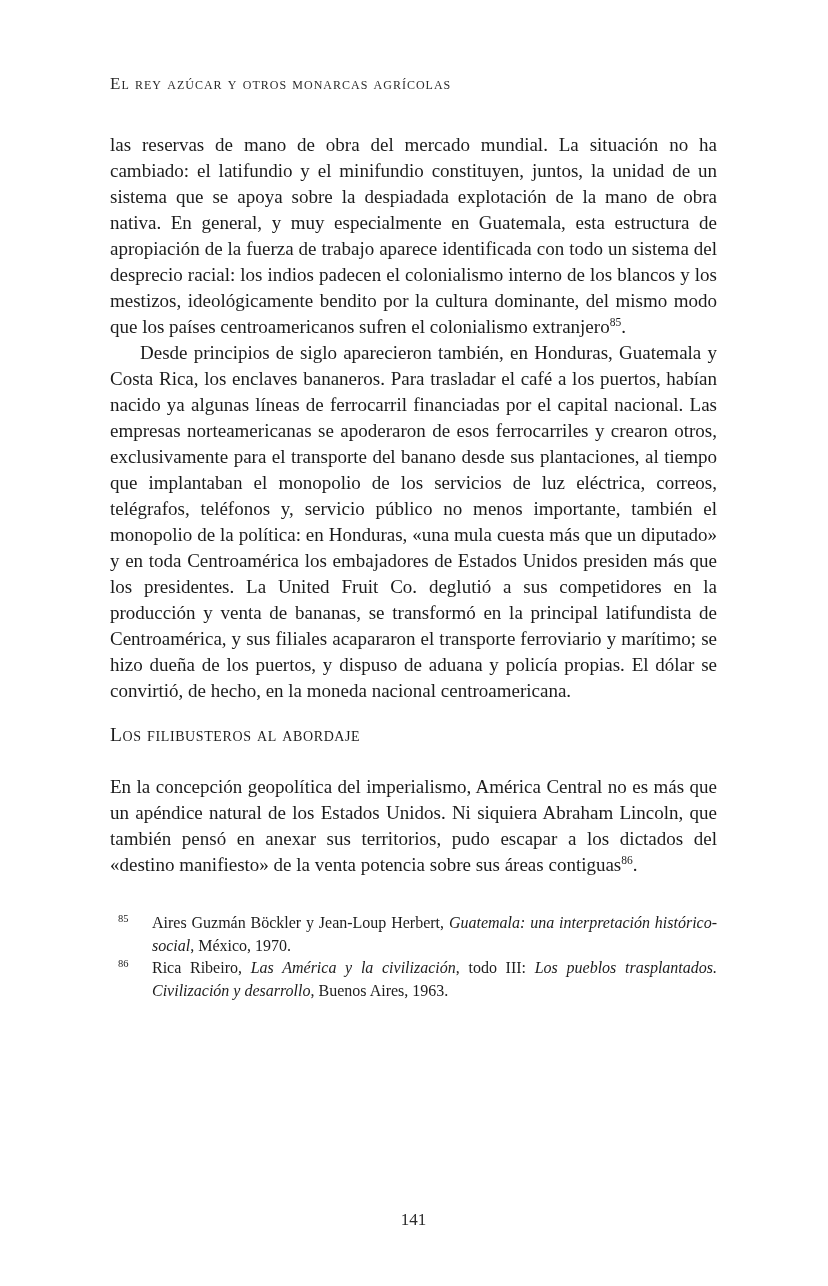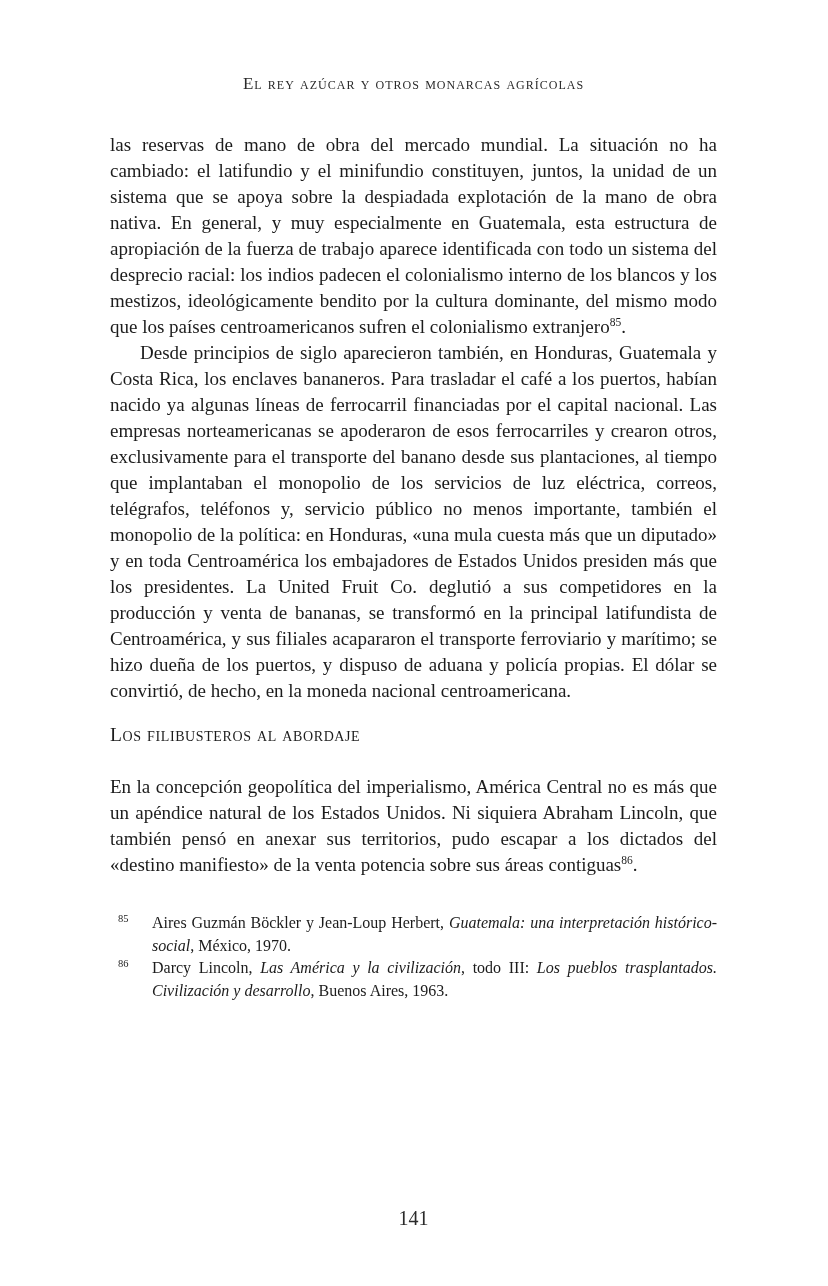--- a/index.html
+++ b/index.html
@@ -12,21 +12,20 @@
     margin: 0 auto;
     background: #ffffff;
     color: #1c1c1c;
     padding: 74px 111px 0 110px;
     display: flex;
     flex-direction: column;
     overflow: hidden;
   }
 
   .running-header {
-    text-align: center;
     font-variant: small-caps;
     font-size: 17px;
     letter-spacing: 1px;
     color: #2a2a2a;
     margin-bottom: 38px;
     white-space: nowrap;
   }
 
   .body-text p {
     font-size: 19px;
@@ -72,21 +71,21 @@
     font-size: 10.5px;
     line-height: 1;
   }
 
   .footnote i { font-style: italic; }
 
   .page-number {
     margin-top: auto;
     padding-bottom: 56px;
     text-align: center;
-    font-size: 20px;
+    font-size: 17px;
     color: #2a2a2a;
   }
 </style>
 </head>
 <body>
 
 <div class="page">
 
   <div class="running-header">El rey azúcar y otros monarcas agrícolas</div>
 
@@ -104,20 +103,20 @@
 
   <div class="footnotes">
 
     <div class="footnote">
       <sup class="fn-num">85</sup>
       <span class="fn-text"><span>Aires Guzmán Böckler y Jean-Loup Herbert, </span><i>Guatemala: una interpretación histórico-social</i><span>, México, 1970.</span></span>
     </div>
 
     <div class="footnote">
       <sup class="fn-num">86</sup>
-      <span class="fn-text"><span>Darcy Lincoln, </span><i>Las América y la civilización</i><span>, todo III: </span><i>Los pueblos trasplantados. Civilización y desarrollo</i><span>, Buenos Aires, 1963.</span></span>
+      <span class="fn-text"><span>Rica Ribeiro, </span><i>Las América y la civilización</i><span>, todo III: </span><i>Los pueblos trasplantados. Civilización y desarrollo</i><span>, Buenos Aires, 1963.</span></span>
     </div>
 
   </div>
 
   <div class="page-number">141</div>
 
 </div>
 
 </body></html>

